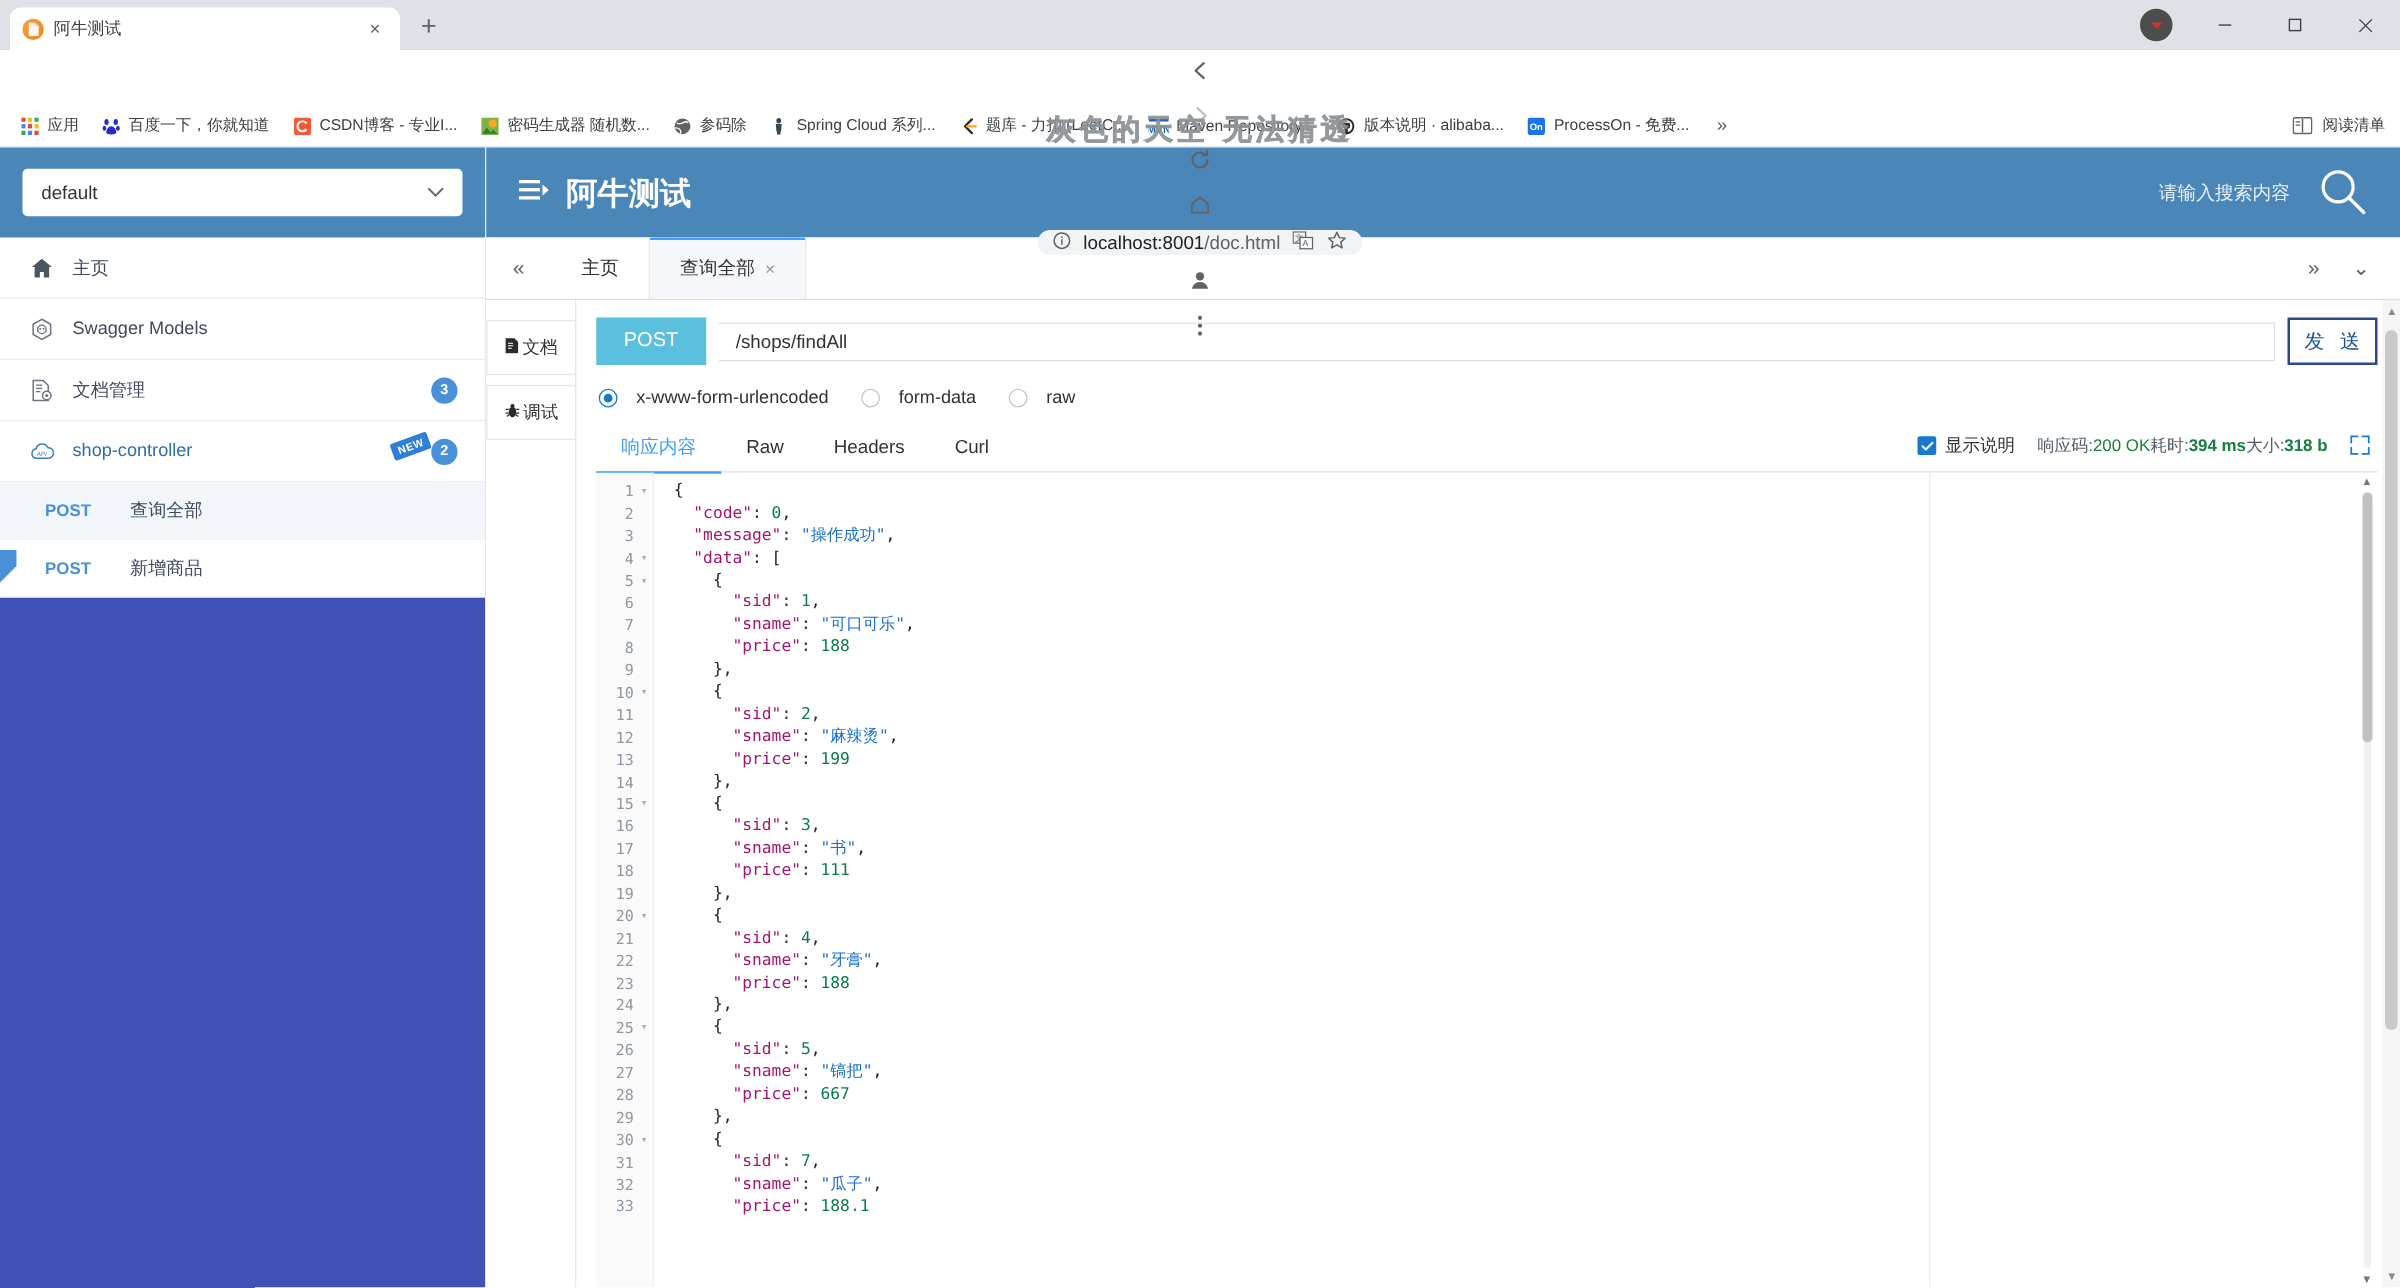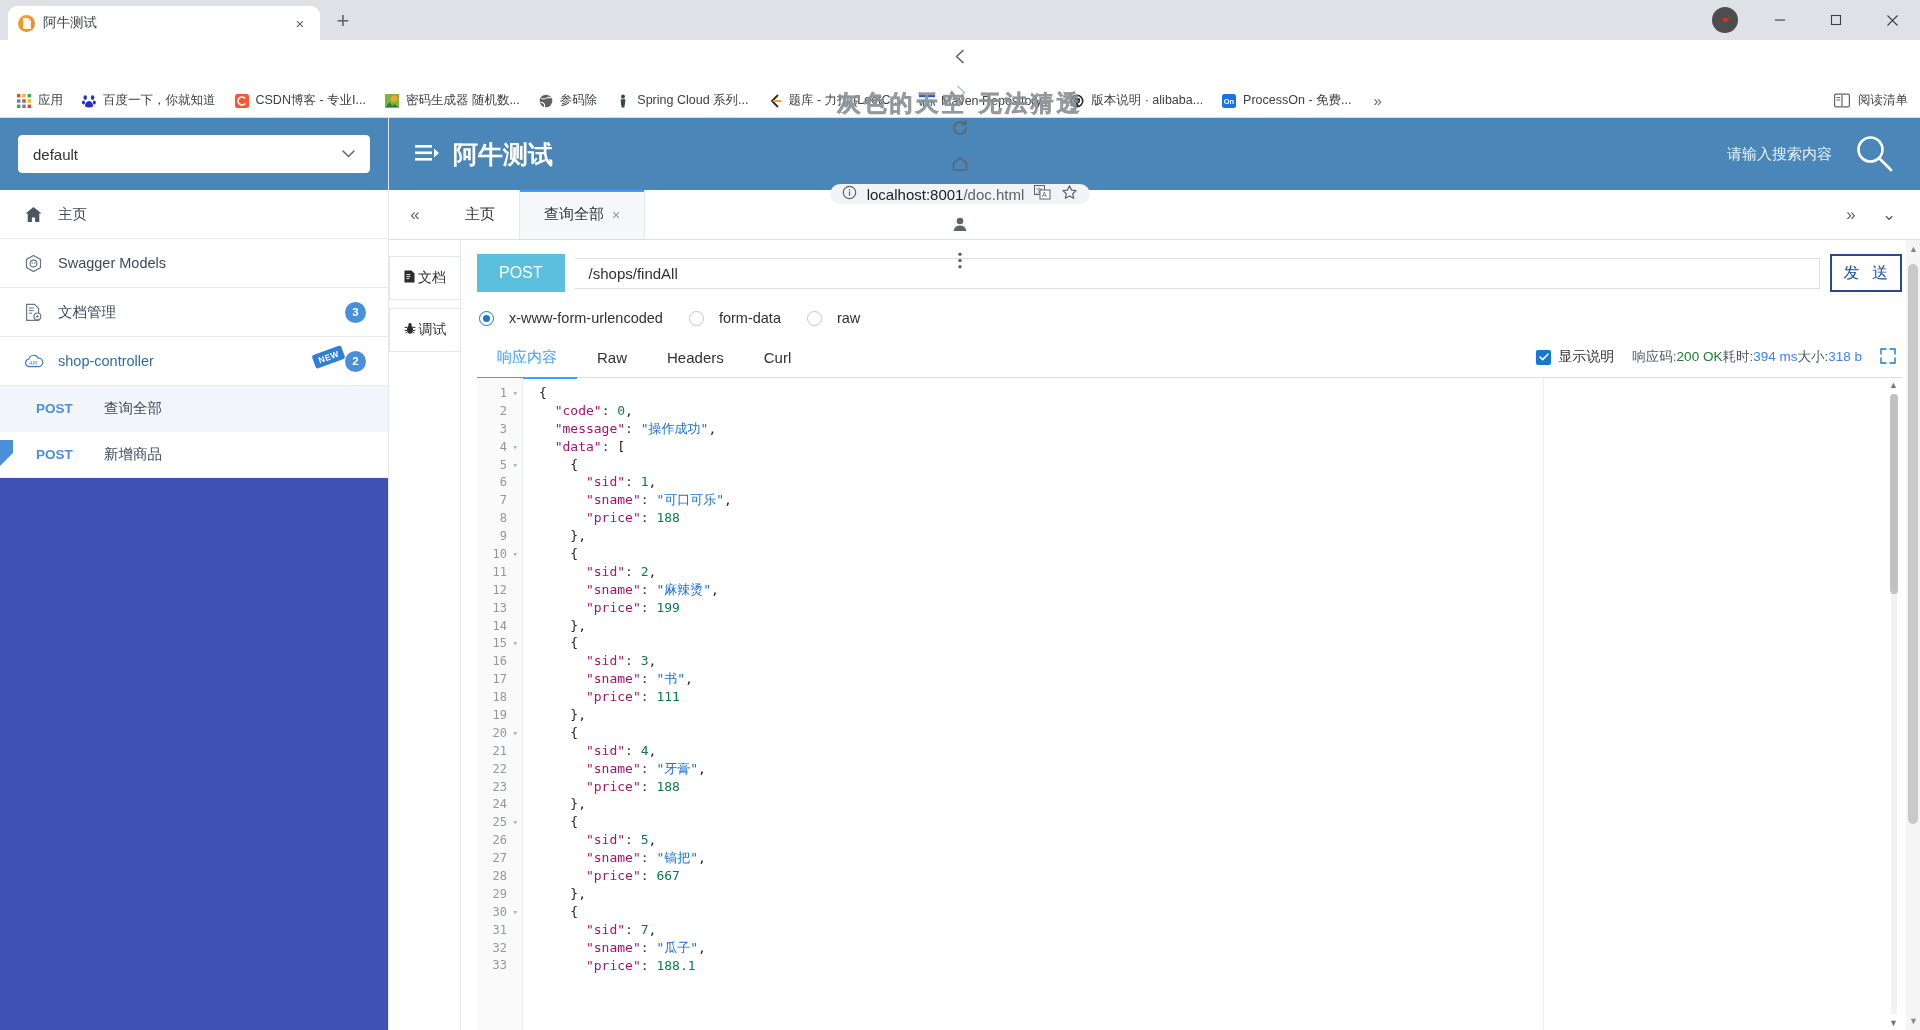--- a/index.html
+++ b/index.html
@@ -220,21 +220,21 @@
     content:''; position:absolute; left:0; right:0; bottom:-1px; height:2px; background:#409eff;
   }
   .resp-meta { margin-left: auto; display: flex; align-items: flex-start; gap: 18px; padding-right: 6px; }
   .chk-wrap { display: flex; align-items: center; gap: 7px; font-size: 14px; color: #303133; }
   .chkbox {
     width: 15px; height: 15px; background: #1778d0; border-radius: 2px;
     display: flex; align-items: center; justify-content: center; flex-shrink:0;
   }
   .meta-text { font-size: 13.5px; color: #505a66; }
   .meta-text b { color: #1a7f37; font-weight: 400; }
-  .meta-text .t { color: #3b82f6; font-weight: 400; }
+  .meta-text .t { color: #15803d; font-weight: 700; }
   .expand-ic { color: #1778d0; font-size: 15px; }
 
   
   .json-wrap { flex: 1; display: flex; min-height: 0; position: relative; overflow: hidden; }
   .gutter {
     width: 46px; background: #fafafa; border-right: 1px solid #eceff1;
     padding-top: 6px; flex-shrink: 0; text-align: right;
   }
   .gline {
     height: 17.9px; font-family: "DejaVu Sans Mono", monospace; font-size: 12px;

